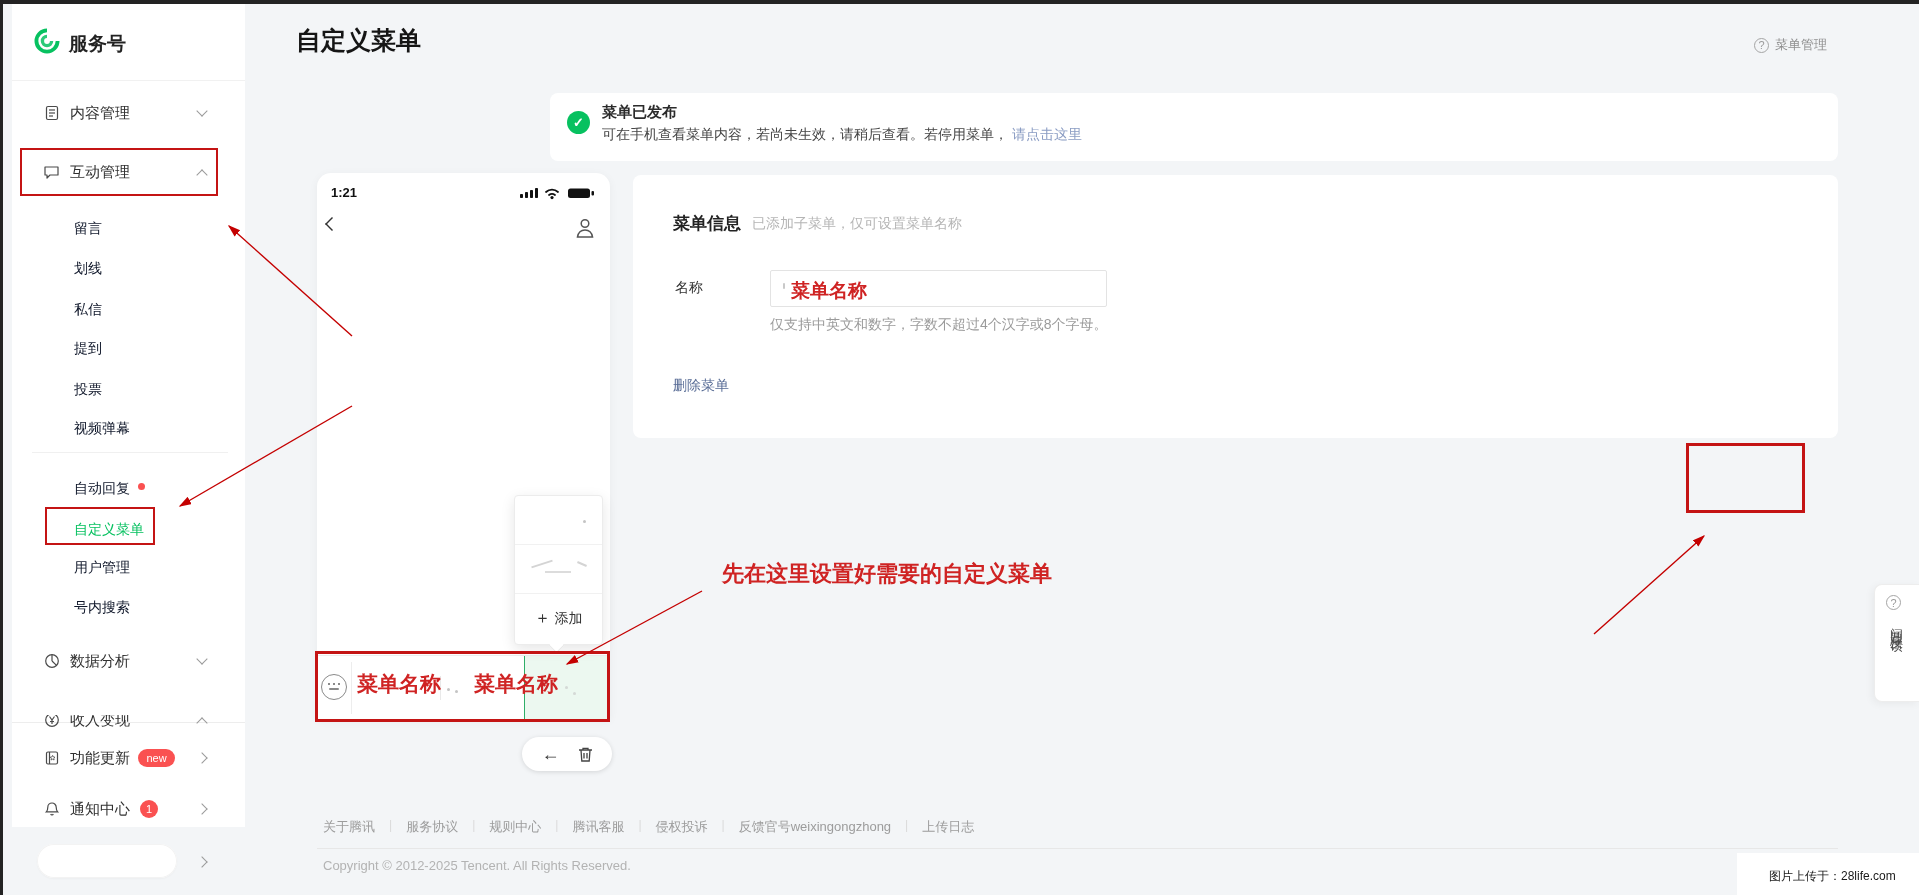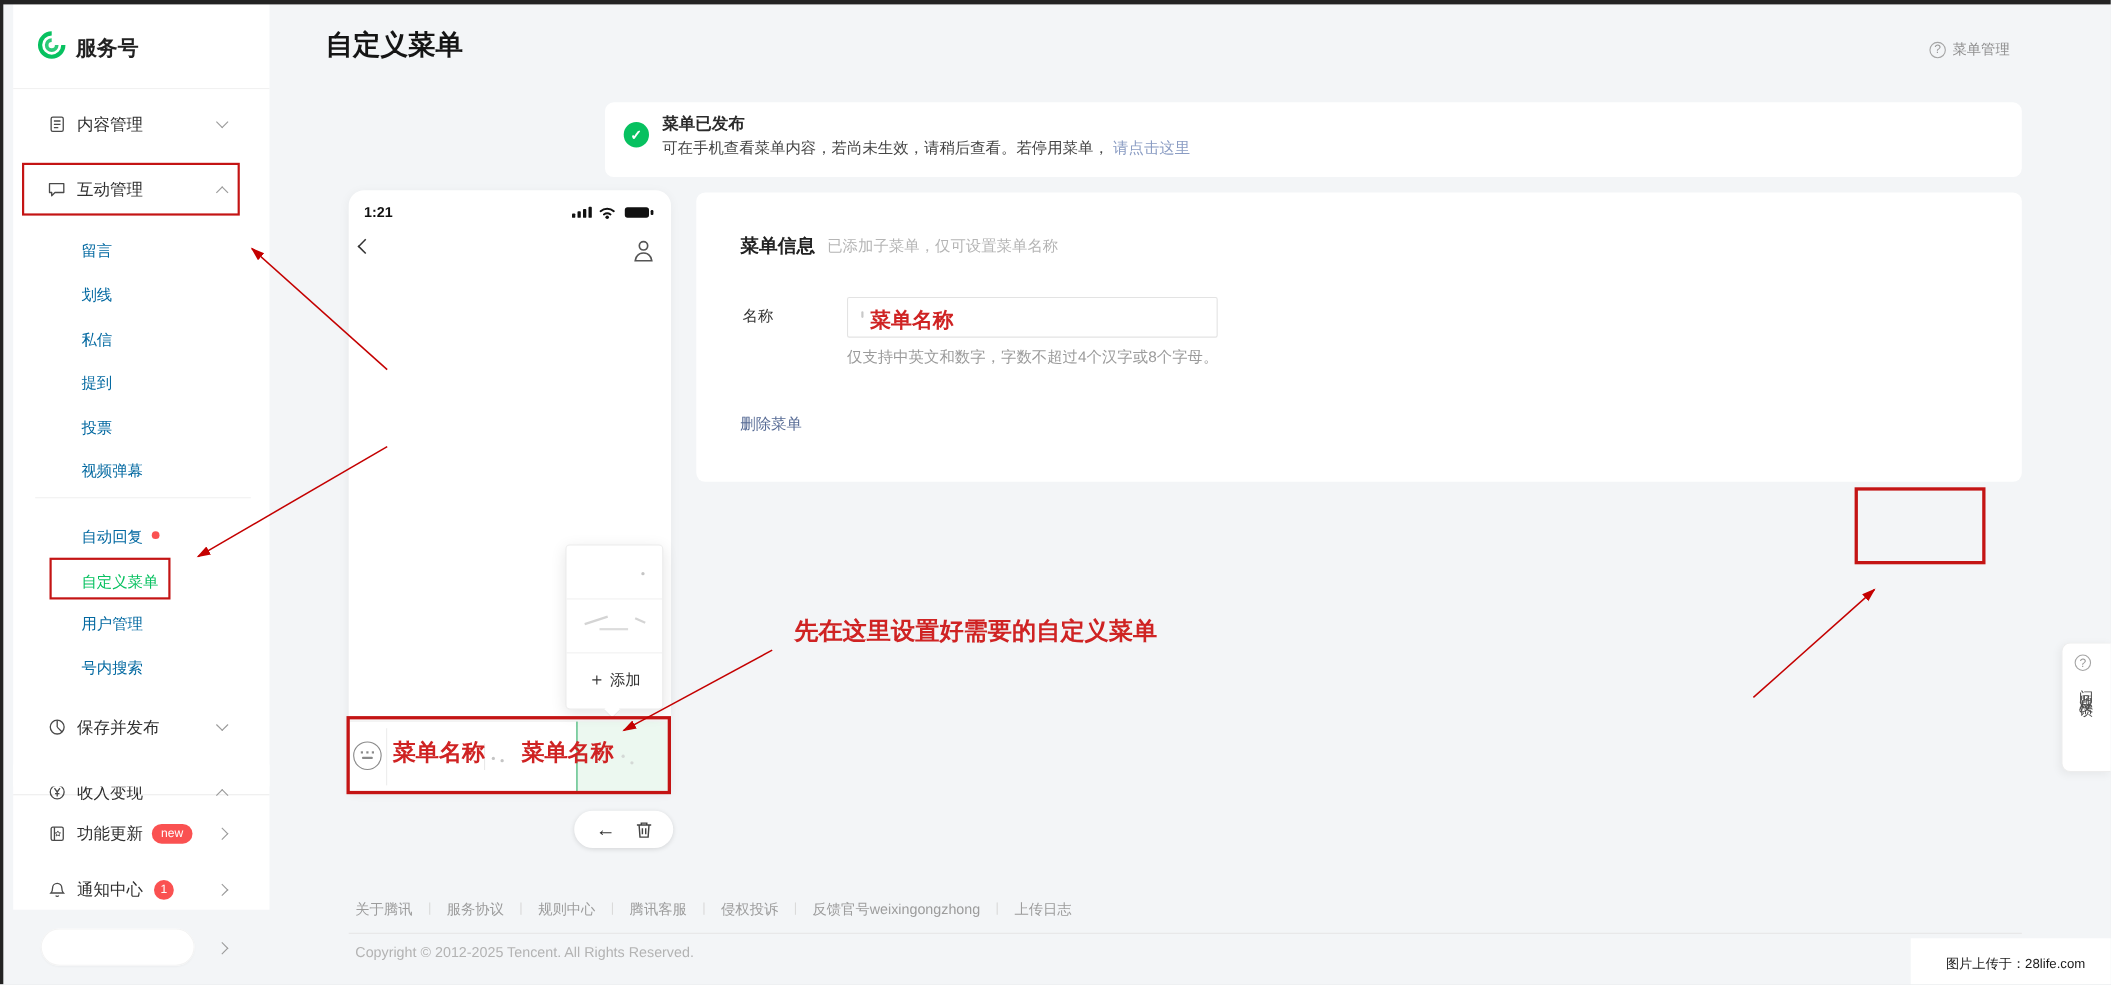--- a/index.html
+++ b/index.html
@@ -5,21 +5,21 @@
   html,body{margin:0;padding:0;background:#e9ebee;}
   *{box-sizing:border-box;}
   .canvas{position:relative;width:1919px;height:895px;background:#f3f5f7;overflow:hidden;
           font-family:"Liberation Sans",sans-serif;color:#333;}
   .abs{position:absolute;}
   
   .sidebar{position:absolute;left:12px;top:0;width:233px;height:827px;background:#ffffff;}
   .side-row{position:absolute;left:0;width:233px;height:28px;display:flex;align-items:center;}
   .side-ico{position:absolute;left:31px;width:17px;height:17px;display:flex;align-items:center;justify-content:center;}
   .side-label{position:absolute;left:58px;font-size:15px;color:#303030;}
-  .sub-label{position:absolute;left:62px;font-size:14px;color:#0369a1;}
+  .sub-label{position:absolute;left:62px;font-size:14px;color:#0f172a;}
   .chev{display:inline-block;width:8px;height:8px;border-right:1.5px solid #9a9a9a;border-bottom:1.5px solid #9a9a9a;}
   .chev.down{transform:rotate(45deg);}
   .chev.up{transform:rotate(-135deg);}
   .chev.right{transform:rotate(-45deg);}
   .chev-pos{position:absolute;left:186px;}
   .badge-pill{position:absolute;background:#fa5151;color:#fff;font-size:11px;border-radius:9px;
               display:flex;align-items:center;justify-content:center;}
   
   .card{position:absolute;background:#fff;border-radius:8px;}
   
@@ -122,21 +122,21 @@
       <span class="sub-label">号内搜索</span>
       </div>
 
     <div class="side-row" style="top:647px;">
       <span class="side-ico">
         <svg width="16" height="16" viewBox="0 0 16 16" fill="none" stroke="#4a4a4a" stroke-width="1.2">
           <circle cx="8" cy="8" r="6.3"></circle>
             <path d="M8 8V1.7M8 8l4.5 4.4"></path>
         </svg>
         </span>
-      <span class="side-label">保存并发布</span>
+      <span class="side-label">数据分析</span>
       <span class="chev down chev-pos" style="top:8px;"></span>
     </div>
 
     <div class="abs" style="left:0;top:722px;width:233px;height:1px;background:#ededed;z-index:4;"></div>
 
     <div class="side-row" style="top:706px;z-index:5;">
       <span class="side-ico">
         <svg width="16" height="16" viewBox="0 0 16 16" fill="none" stroke="#4a4a4a" stroke-width="1.2">
           <circle cx="8" cy="8" r="6.3"></circle>
             <path d="M5.5 4.5L8 8l2.5-3.5M8 8v4M6 9.5h4"></path>

